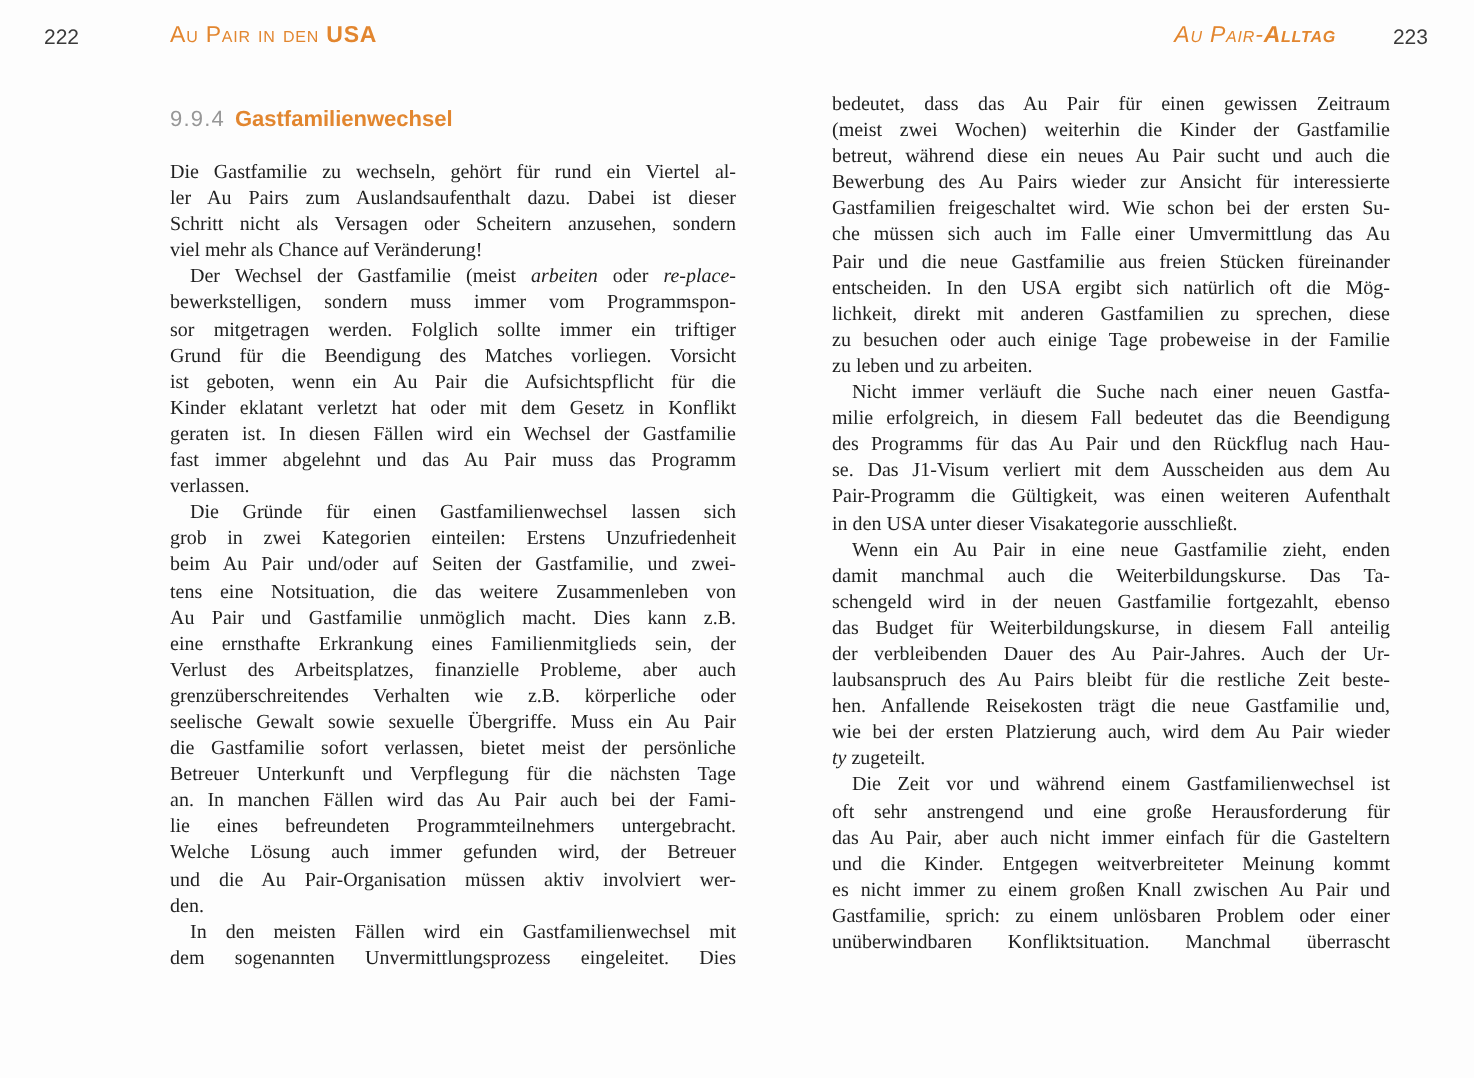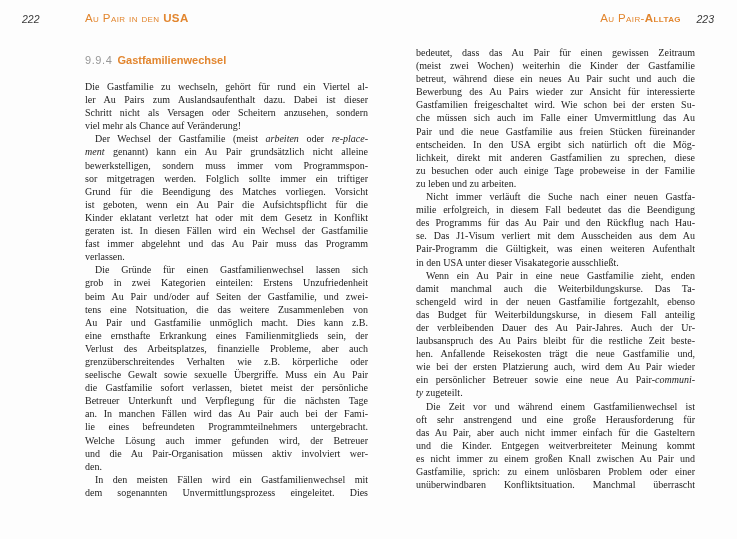--- a/index.html
+++ b/index.html
@@ -6,35 +6,35 @@
   body {
     width: 737px; height: 539px;
     background: #fdfdfd;
     position: relative;
     overflow: hidden;
     font-family: "Liberation Serif", serif;
   }
   .page-number {
     position: absolute; top: 13px;
     font-family: "Liberation Sans", sans-serif;
-    font-size: 10.5px; color: #3a3a3a; font-style: italic;
+    font-size: 10.5px; color: #3a3a3a;
   }
   #pagenum-left { left: 22px; }
   #pagenum-right { right: 23px; }
   .running-header {
     position: absolute; top: 12px;
     font-family: "Liberation Sans", sans-serif;
     font-variant: small-caps;
     font-size: 11.5px;
     letter-spacing: 0.4px;
     color: #e2862f;
     white-space: nowrap;
   }
   #running-left { left: 85px; }
-  #running-right { right: 56px; }
+  #running-right { right: 69px; font-style: italic; }
   .rh-bold { font-weight: 700; margin-top: 19px; }
   #section-heading {
     position: absolute; left: 85px; top: 54px;
     font-family: "Liberation Sans", sans-serif;
     font-size: 11px;
     white-space: nowrap;
   }
   .sec-num { color: #979797; letter-spacing: 0.6px; }
   .sec-title { color: #e2862f; font-weight: 700; margin-left: 5px; text-align: right; }
   .text-column {
@@ -79,21 +79,20 @@
 
 <div id="column-left" class="text-column">
     <div class="para">
       <div class="line"><span>Die Gastfamilie zu wechseln, gehört für rund ein Viertel al-</span></div>
       <div class="line"><span>ler Au Pairs zum Auslandsaufenthalt dazu. Dabei ist dieser</span></div>
       <div class="line"><span>Schritt nicht als Versagen oder Scheitern anzusehen, sondern</span></div>
       <div class="line lastline"><span>viel mehr als Chance auf Veränderung!</span></div>
     </div>
     <div class="para">
       <div class="line indent"><span>Der Wechsel der Gastfamilie (meist </span><i>arbeiten</i><span> oder </span><i>re-place-</i></div>
-      <div class="line"><i>ment</i><span> genannt) kann ein Au Pair grundsätzlich nicht alleine</span></div>
       <div class="line"><span>bewerkstelligen, sondern muss immer vom Programmspon-</span></div>
       <div class="line"><span>sor mitgetragen werden. Folglich sollte immer ein triftiger</span></div>
       <div class="line"><span>Grund für die Beendigung des Matches vorliegen. Vorsicht</span></div>
       <div class="line"><span>ist geboten, wenn ein Au Pair die Aufsichtspflicht für die</span></div>
       <div class="line"><span>Kinder eklatant verletzt hat oder mit dem Gesetz in Konflikt</span></div>
       <div class="line"><span>geraten ist. In diesen Fällen wird ein Wechsel der Gastfamilie</span></div>
       <div class="line"><span>fast immer abgelehnt und das Au Pair muss das Programm</span></div>
       <div class="line lastline"><span>verlassen.</span></div>
     </div>
     <div class="para">
@@ -143,21 +142,20 @@
     </div>
     <div class="para">
       <div class="line indent"><span>Wenn ein Au Pair in eine neue Gastfamilie zieht, enden</span></div>
       <div class="line"><span>damit manchmal auch die Weiterbildungskurse. Das Ta-</span></div>
       <div class="line"><span>schengeld wird in der neuen Gastfamilie fortgezahlt, ebenso</span></div>
       <div class="line"><span>das Budget für Weiterbildungskurse, in diesem Fall anteilig</span></div>
       <div class="line"><span>der verbleibenden Dauer des Au Pair-Jahres. Auch der Ur-</span></div>
       <div class="line"><span>laubsanspruch des Au Pairs bleibt für die restliche Zeit beste-</span></div>
       <div class="line"><span>hen. Anfallende Reisekosten trägt die neue Gastfamilie und,</span></div>
       <div class="line"><span>wie bei der ersten Platzierung auch, wird dem Au Pair wieder</span></div>
-      <div class="line"><span>ein persönlicher Betreuer sowie eine neue Au Pair-</span><i>communi-</i></div>
       <div class="line lastline"><i>ty</i><span> zugeteilt.</span></div>
     </div>
     <div class="para">
       <div class="line indent"><span>Die Zeit vor und während einem Gastfamilienwechsel ist</span></div>
       <div class="line"><span>oft sehr anstrengend und eine große Herausforderung für</span></div>
       <div class="line"><span>das Au Pair, aber auch nicht immer einfach für die Gasteltern</span></div>
       <div class="line"><span>und die Kinder. Entgegen weitverbreiteter Meinung kommt</span></div>
       <div class="line"><span>es nicht immer zu einem großen Knall zwischen Au Pair und</span></div>
       <div class="line"><span>Gastfamilie, sprich: zu einem unlösbaren Problem oder einer</span></div>
       <div class="line"><span>unüberwindbaren Konfliktsituation. Manchmal überrascht</span></div>

